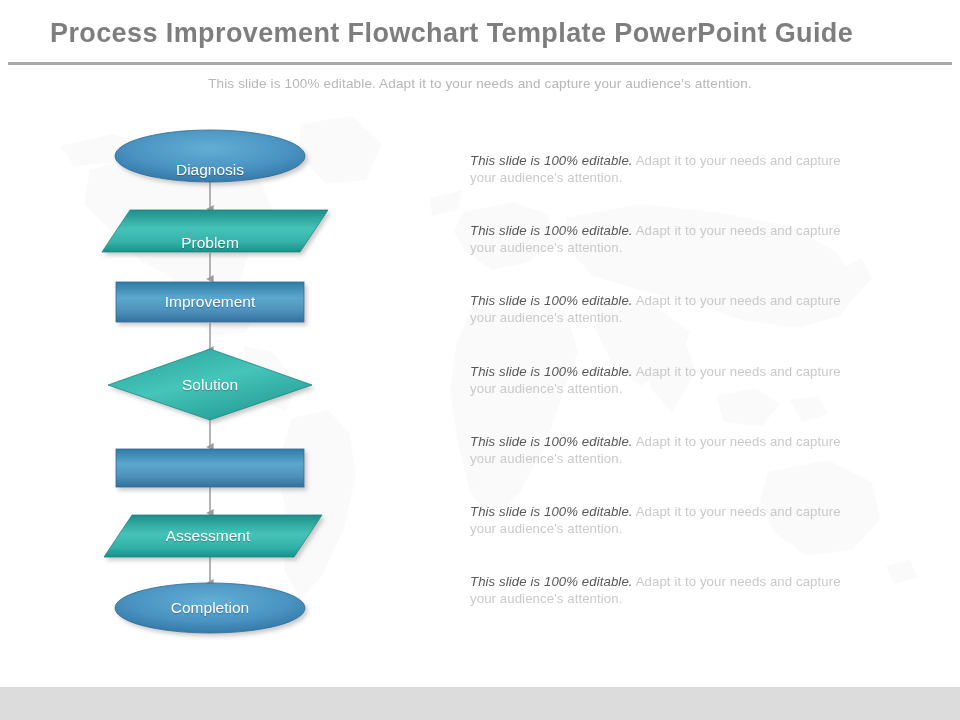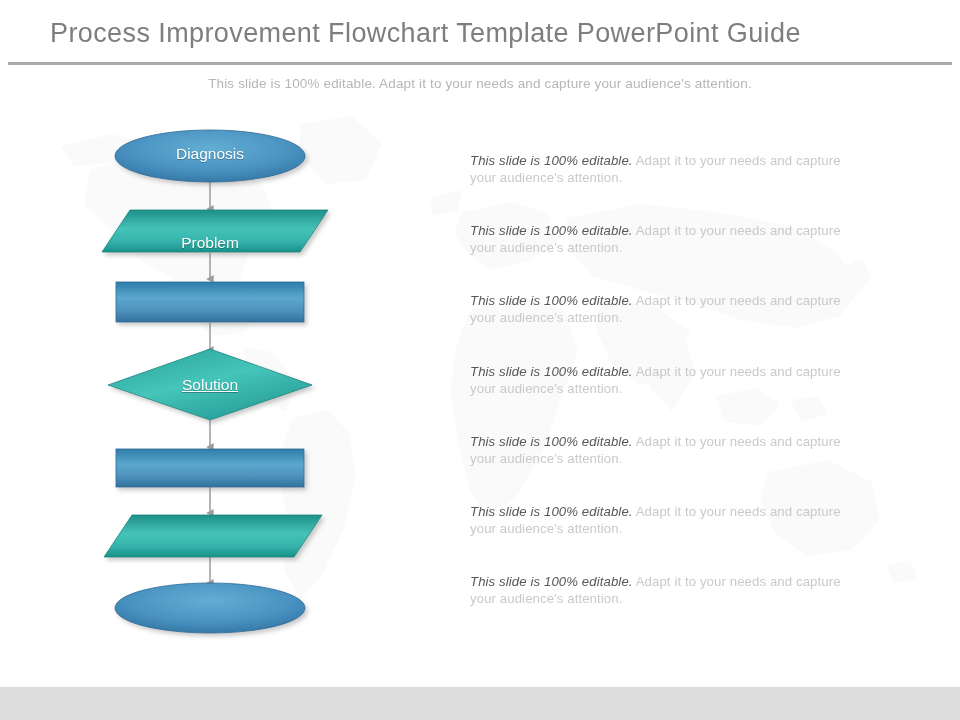--- a/index.html
+++ b/index.html
@@ -26,21 +26,21 @@
     pointer-events:none;
     z-index:0;
   }
 
   
   .title {
     position:absolute;
     left:50px; top:18px;
     width:880px;
     font-size:27px;
-    font-weight:400;
+    font-weight:700;
     letter-spacing:0.4px;
     color:#7e7e7e;
     white-space:nowrap;
     z-index:5;
   }
   .title-rule {
     position:absolute;
     left:8px; top:62px;
     width:944px; height:3px;
     background:#a9a9a9;
@@ -200,23 +200,26 @@
 
       <polygon points="150,224 252,260 150,295 48,260" fill="url(#gTealDia)" stroke="#1b8680" stroke-width="0.8" filter="url(#shadow)"></polygon>
 
       <rect x="56" y="324" width="188" height="38" fill="url(#gBlue)" stroke="#2b6b96" stroke-width="0.8" filter="url(#shadow)"></rect>
 
       <polygon points="44,432 72,390 262,390 234,432" fill="url(#gTeal)" stroke="#1b8680" stroke-width="0.8" filter="url(#shadow)"></polygon>
 
       <ellipse cx="150" cy="483" rx="95" ry="25" fill="url(#gBlueEll)" stroke="#2b6b96" stroke-width="0.8" filter="url(#shadow)"></ellipse>
     </svg>
 
-    <div class="shape-label" style="left:50px; top:20px; width:200px;">Diagnosis</div>
+    <div class="shape-label" style="left:50px; top:36px; width:200px;">Diagnosis</div>
     <div class="shape-label" style="left:50px; top:97px; width:200px;margin-top:12px;">Problem</div>
-    <div class="shape-label" style="left:50px; top:251px; width:200px;text-decoration:underline;">Solution</div>
+    <div class="shape-label" style="left:50px; top:168px; width:200px;">Improvement</div>
+    <div class="shape-label" style="left:50px; top:251px; width:200px;">Solution</div>
+    <div class="shape-label" style="left:48px; top:402px; width:200px;">Assessment</div>
+    <div class="shape-label" style="left:50px; top:474px; width:200px;">Completion</div>
   </div>
 
   <div class="notes">
     <div class="note" style="top:0px;">
       <span class="strong">This slide is 100% editable.</span>
       <span class="faint">Adapt it to your needs and capture your audience's attention.</span>
     </div>
     <div class="note" style="top:70px;">
       <span class="strong">This slide is 100% editable.</span>
       <span class="faint">Adapt it to your needs and capture your audience's attention.</span>

